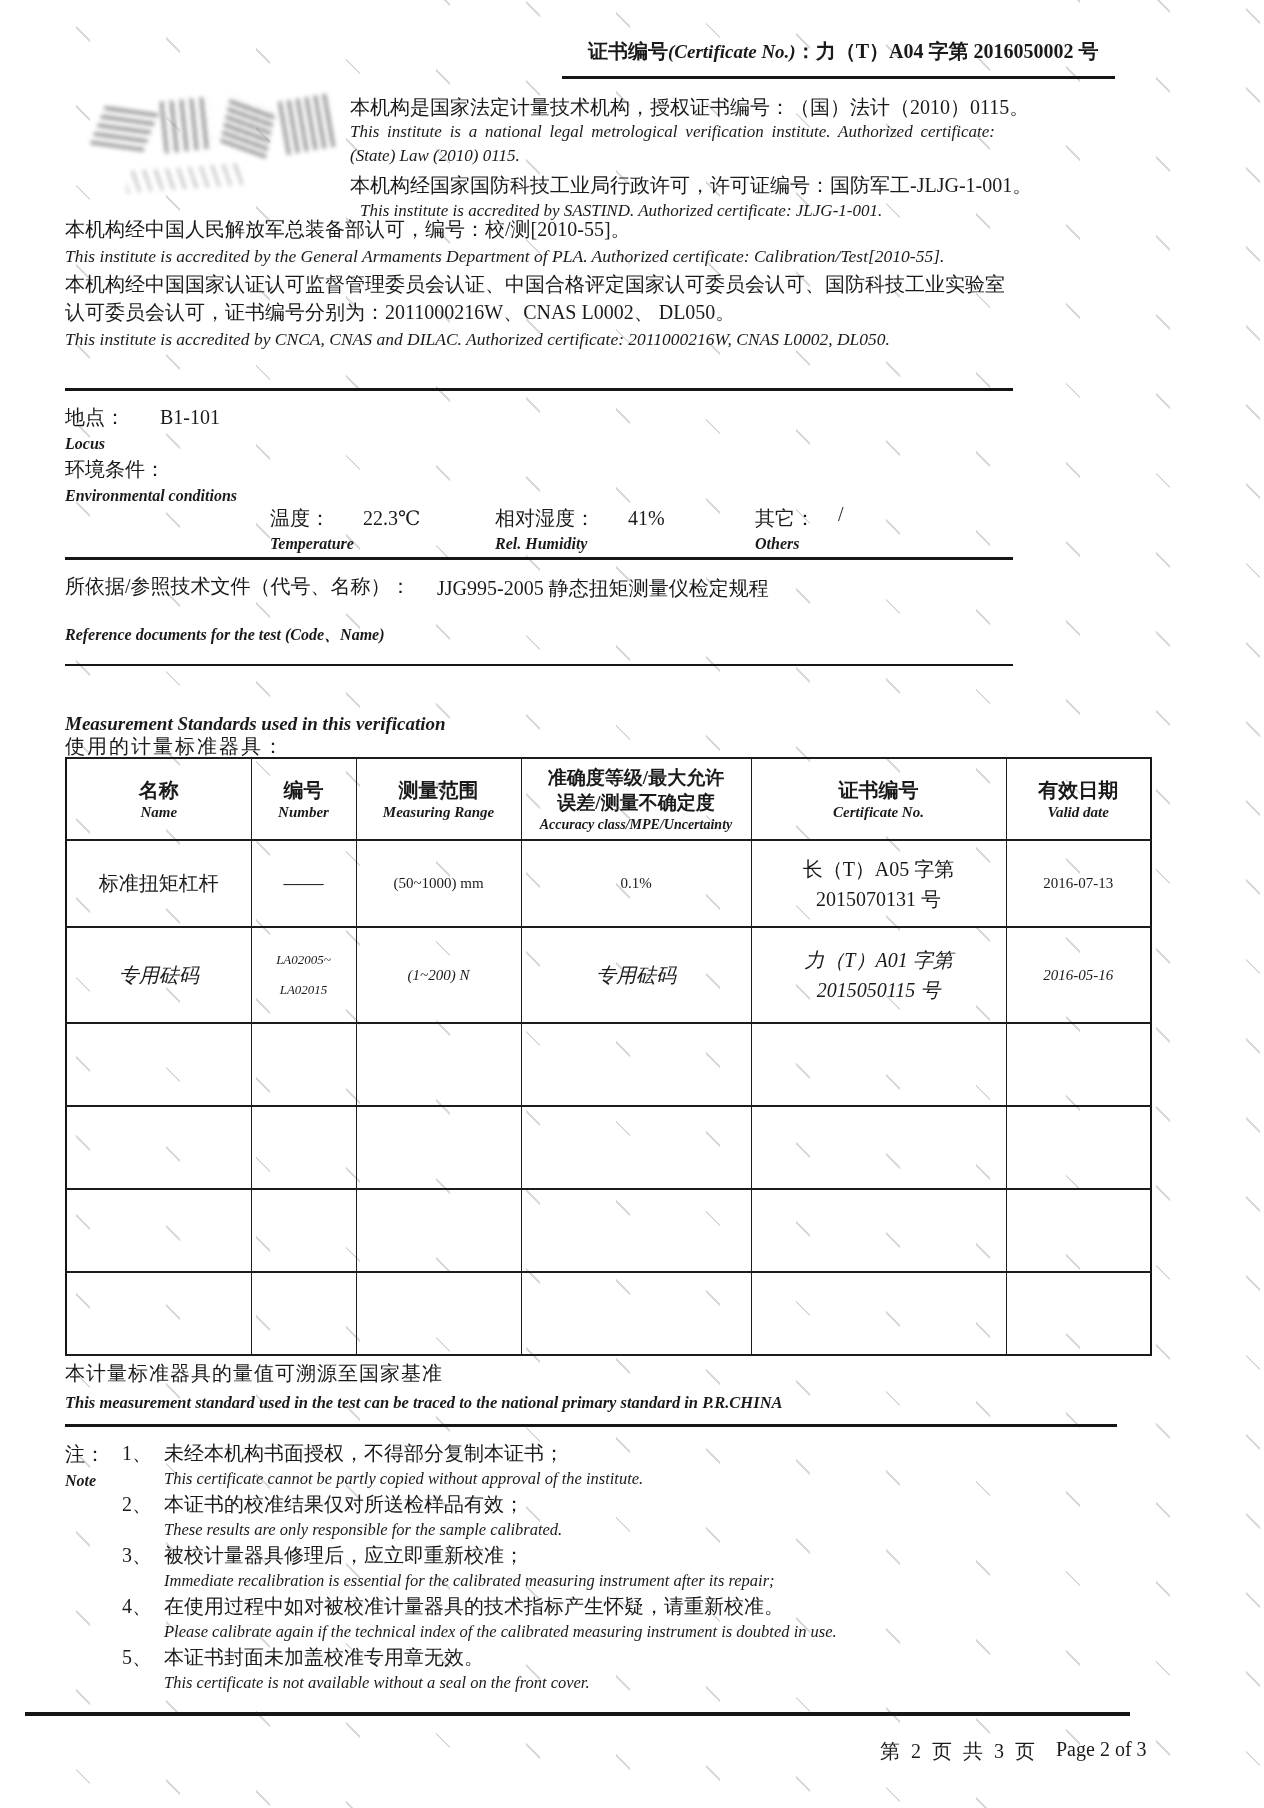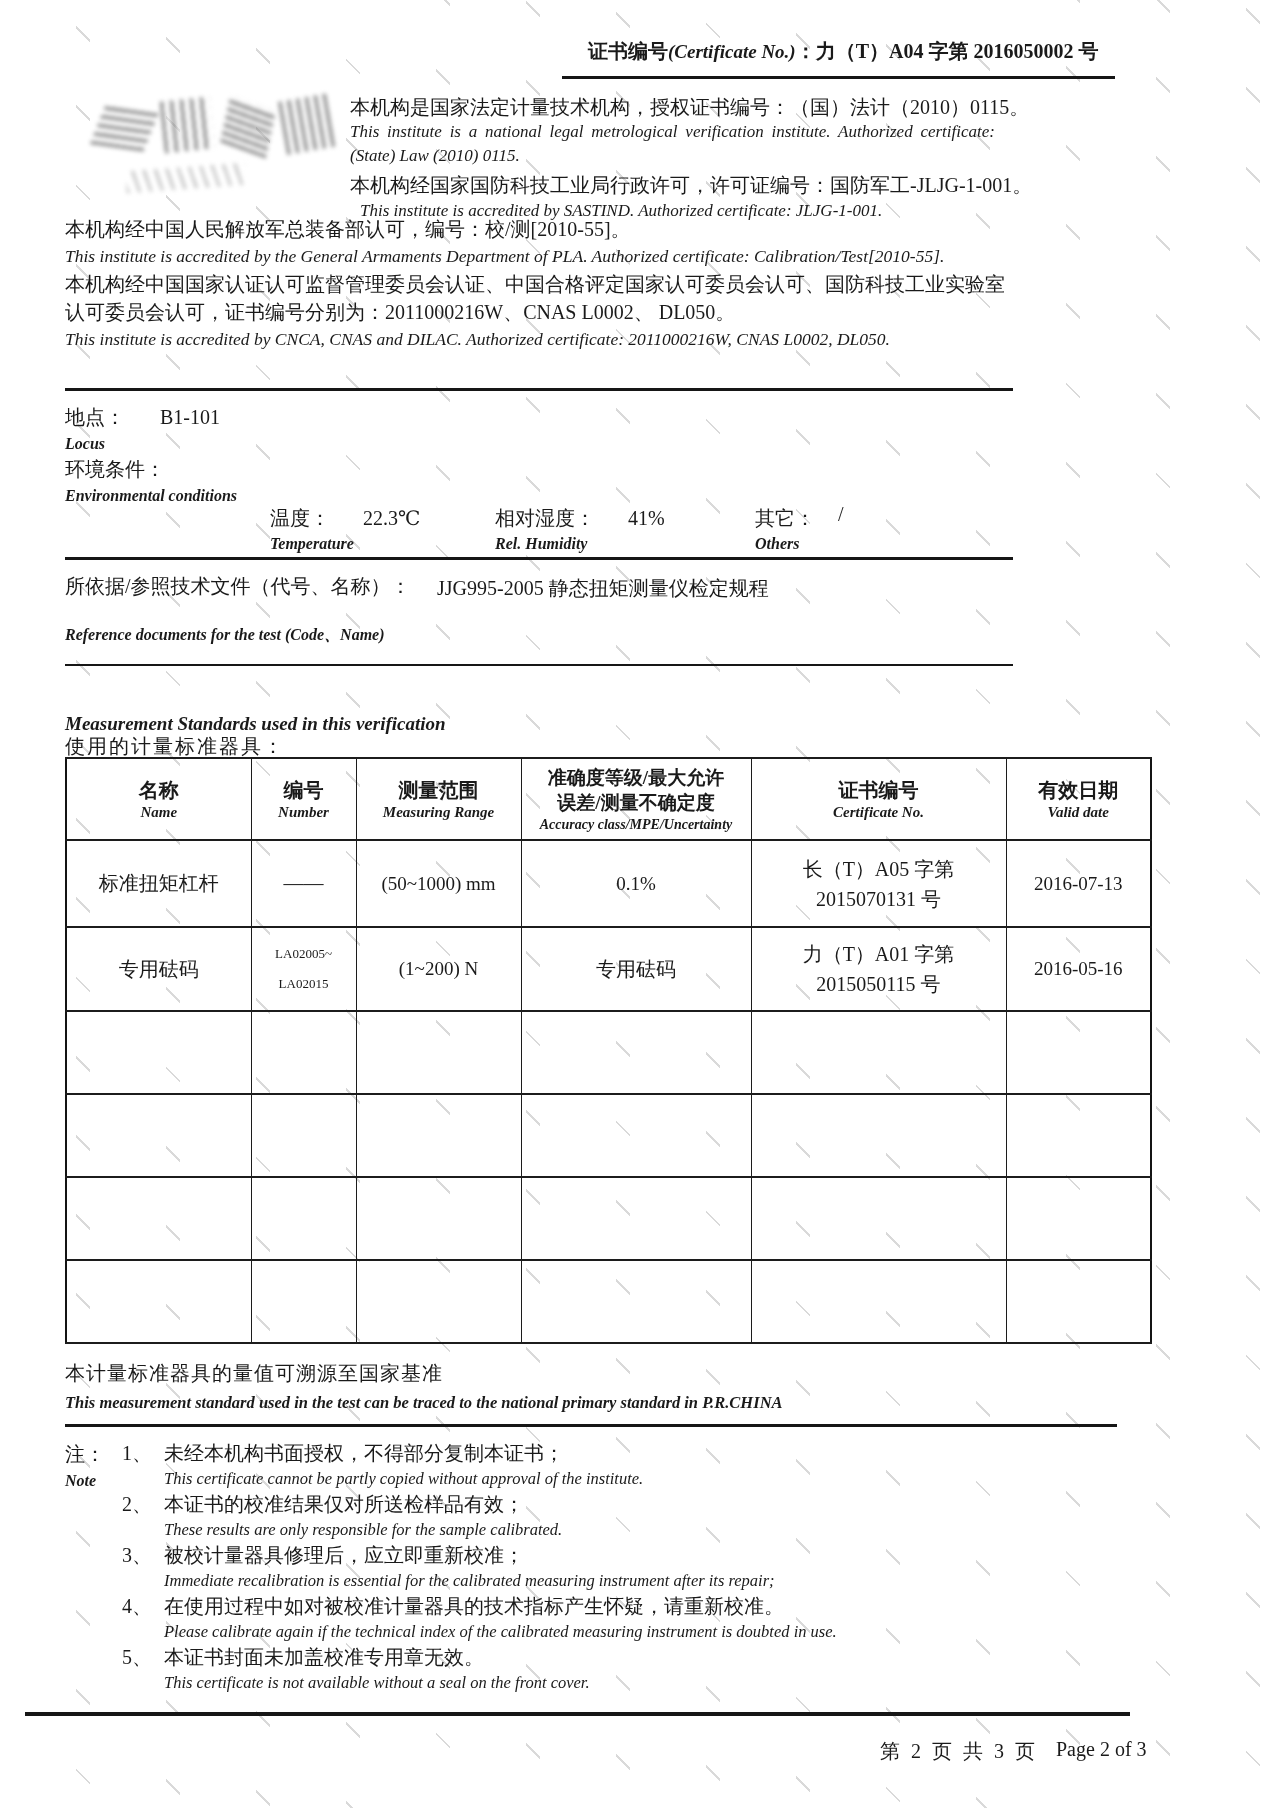--- a/index.html
+++ b/index.html
@@ -38,26 +38,26 @@
     border-top-width:2.2px;border-bottom-width:2.2px;
     text-align:center;vertical-align:middle;padding:2px 4px;
     overflow:hidden;
   }
   table.std{border:2.6px solid #141414;}
   .th-zh{font-size:20px;line-height:26px;}
   .th-zh.sm{font-size:19px;line-height:25px;}
   .th-en{font-style:italic;font-weight:bold;font-size:15px;line-height:19px;}
   .th-en.sm{font-size:14px;}
   .c-zh{font-size:20px;}
-  .c-lat{font-size:19px;}
+  .c-lat{font-size:15px;}
   .c-sm{font-size:13px;line-height:22px;}
   .ml{white-space:pre-line;line-height:30px;}
   .tr-head{height:82px;}
   .tr-r1{height:87px;}
-  .tr-r2{height:84px;}
+  .tr-r2{height:96px;font-style:italic;}
   .tr-empty{height:83px;}
   .note-item{margin-bottom:1px;}
   .note-zh{font-size:20px;line-height:25px;white-space:nowrap;}
   .note-no{display:inline-block;width:42px;}
   .note-en{font-style:italic;font-size:16.5px;line-height:25px;margin-left:42px;white-space:nowrap;}
 </style>
 </head>
 <body>
 
 <div class="page">

